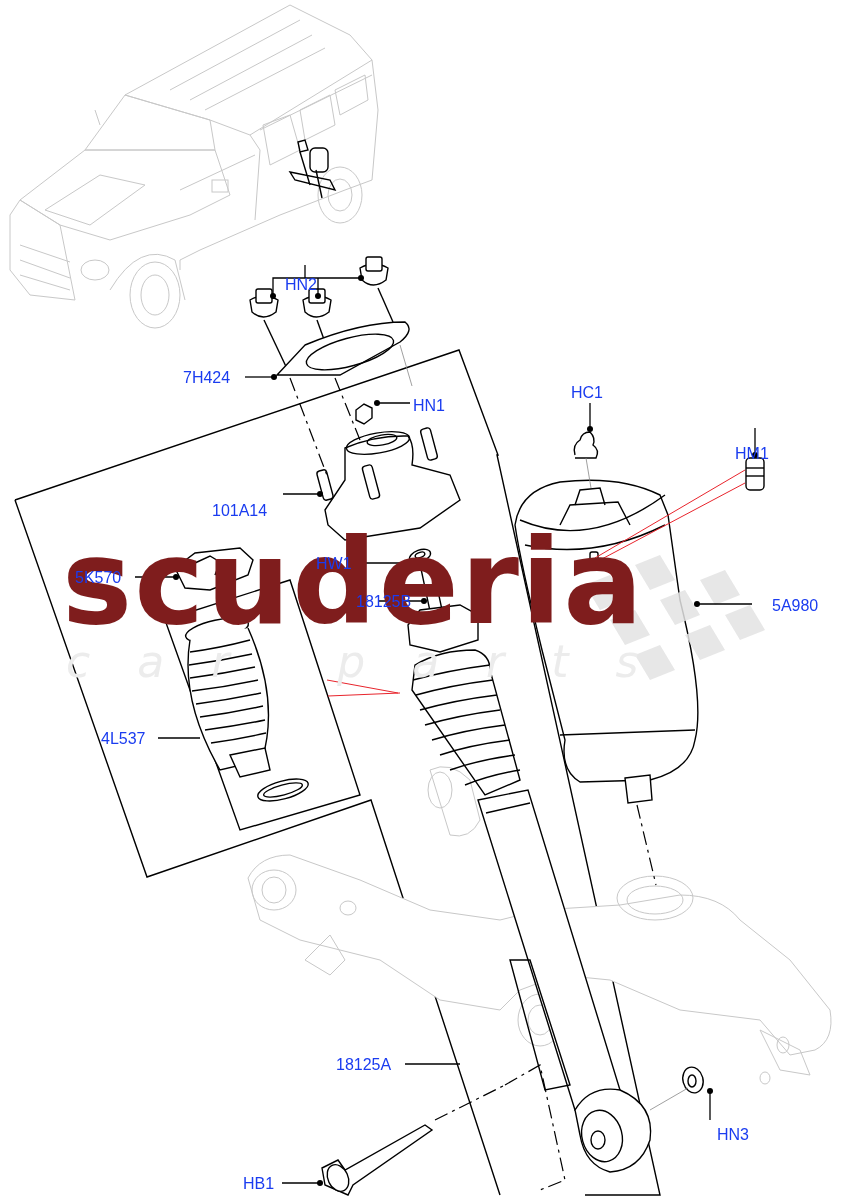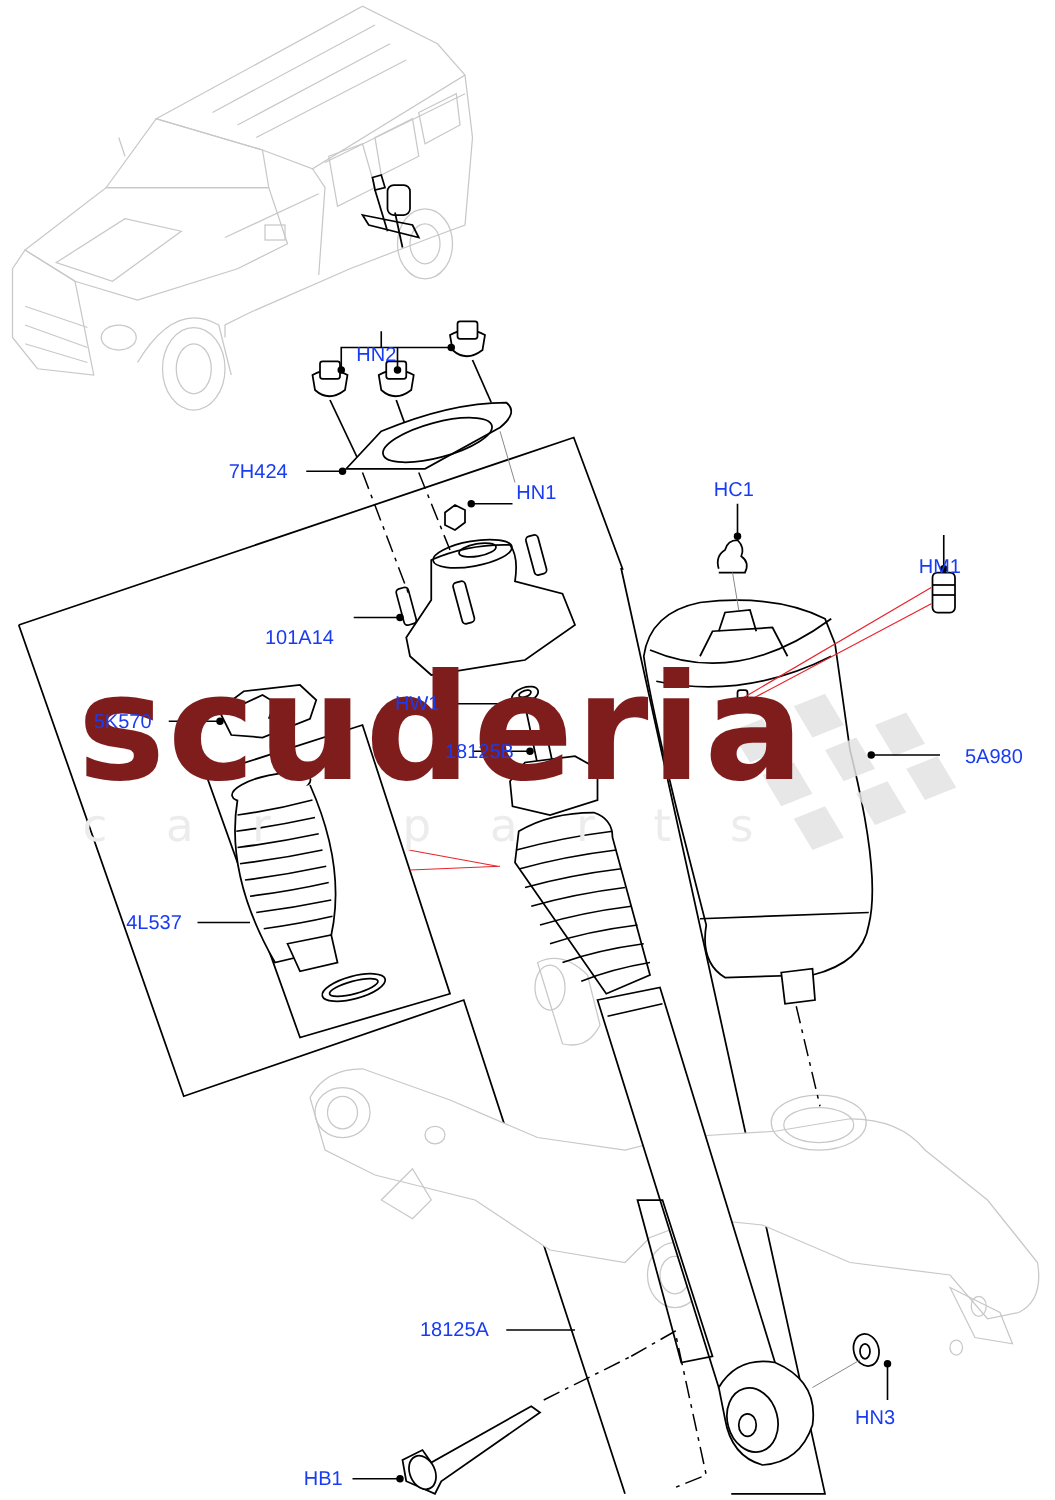--- a/index.html
+++ b/index.html
@@ -1,20 +1,20 @@
 <!DOCTYPE html>
 <html><head>
 <meta charset="utf-8">
 <style>
   html, body { margin:0; padding:0; background:#ffffff; }
   body { width:844px; height:1200px; position:relative; overflow:hidden; font-family:"Liberation Sans", sans-serif; }
   #diagram { position:absolute; left:0; top:0; width:844px; height:1200px; }
   .callout { position:absolute; color:#1a3cf0; font-size:16px; line-height:18px; white-space:nowrap; font-family:"Liberation Sans", sans-serif; cursor:pointer; }
   .wm-main { position:absolute; left:62px; top:522px; font-size:118px; font-weight:bold; color:#7f1d1d; letter-spacing:2px; font-family:"DejaVu Sans", sans-serif; line-height:120px; }
-  .wm-sub { position:absolute; left:66px; top:640px; font-size:36px; color:#ececec; letter-spacing:47px; font-family:"DejaVu Sans", sans-serif; line-height:44px; }
+  .wm-sub { position:absolute; left:66px; top:640px; font-size:44px; color:#ececec; letter-spacing:47px; font-family:"DejaVu Sans", sans-serif; line-height:44px;font-style:italic; }
   .ln { stroke:#000; stroke-width:1.4; fill:none; }
   .lnf { stroke:#000; stroke-width:1.4; fill:#fff; }
   .thin { stroke:#888; stroke-width:0.8; fill:none; }
   .ghost { stroke:#c8c8c8; stroke-width:1; fill:none; }
   .ghostf { stroke:#c8c8c8; stroke-width:1; fill:#fff; }
   .lead { stroke:#000; stroke-width:1.3; fill:none; }
   .dash { stroke:#000; stroke-width:1.2; fill:none; stroke-dasharray:14 5 3 5; }
   .red { stroke:#e8242c; stroke-width:1; fill:none; }
   .dot { fill:#000; }
 </style>
@@ -283,24 +283,24 @@
     <line class="lead" x1="282" y1="1183" x2="318" y2="1183"></line>
     <circle class="dot" cx="320" cy="1183" r="3"></circle>
   </g>
 </svg>
 
 <div class="wm-main">scuderia</div>
 <div class="wm-sub">car parts</div>
 
 <div class="callout" style="left:285px; top:248px;margin-top:28px;">HN2</div>
 <div class="callout" style="left:183px; top:369px;">7H424</div>
-<div class="callout" style="left:413px; top:386px;">HN1</div>
+<div class="callout" style="left:413px; top:397px;">HN1</div>
 <div class="callout" style="left:212px; top:502px;text-align:right;">101A14</div>
 <div class="callout" style="left:316px; top:555px;">HW1</div>
 <div class="callout" style="left:308px; top:593px;margin-left:48px;">18125B</div>
 <div class="callout" style="left:75px; top:569px;">5K570</div>
 <div class="callout" style="left:101px; top:730px;">4L537</div>
 <div class="callout" style="left:571px; top:384px;">HC1</div>
 <div class="callout" style="left:735px; top:410px;margin-top:35px;">HM1</div>
 <div class="callout" style="left:756px; top:597px;margin-left:16px;">5A980</div>
 <div class="callout" style="left:336px; top:1056px;">18125A</div>
-<div class="callout" style="left:684px; top:1126px;">HN3</div>
+<div class="callout" style="left:717px; top:1126px;">HN3</div>
 <div class="callout" style="left:243px; top:1175px;">HB1</div>
 
 </body></html>

